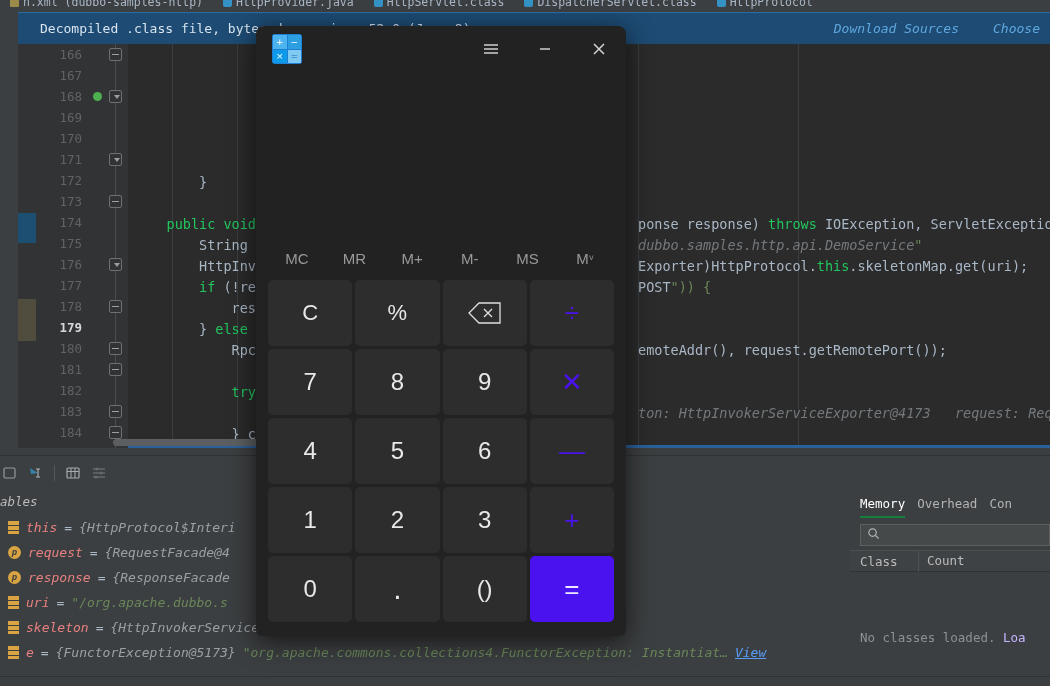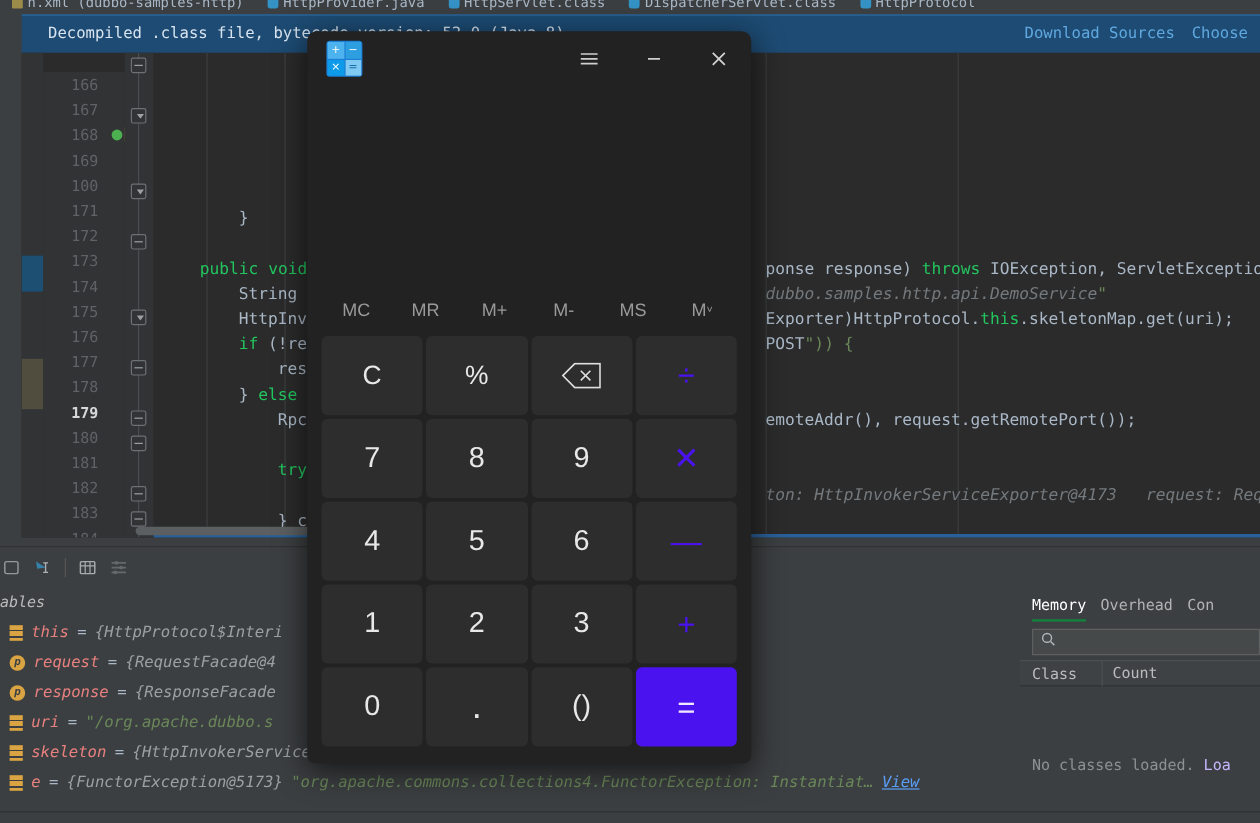--- a/index.html
+++ b/index.html
@@ -32,40 +32,40 @@
   
   .banner {
     position: absolute; left: 18px; top: 12px; width: 1032px; height: 32px;
     background: #1d4b73;
     border-top: 1px solid #2d6ca2;
     display: flex; align-items: center; justify-content: space-between;
     padding: 0 10px 0 22px;
     font-family: "DejaVu Sans Mono", monospace; font-size: 13px;
     color: #d8e4ef;
   }
-  .banner .links { display: flex; gap: 14px; }
+  .banner .links { display: flex; gap: 34px; font-style: italic; }
   .banner .links a { color: #5fa8e0; text-decoration: none; }
 
   
   .editor {
     position: absolute; left: 18px; top: 44px; width: 1032px; height: 404px;
     background: #2b2b2b;
     overflow: hidden;
   }
   .gutter {
     position: absolute; left: 0; top: 0; width: 18px; height: 404px;
     background: #313335;
   }
   .gutter-mark {
     position: absolute; left: 0; width: 18px; height: 30px; background: #1c4f72;
   }
   .gutter-mark.tan { background: #6b6245; opacity: .55; }
 
   .linecol {
-    position: absolute; left: 18px; top: 16px; width: 68px; height: 404px;
+    position: absolute; left: 18px; top: 0; width: 68px; height: 404px;
     background: #313335;
     font-family: "DejaVu Sans Mono", monospace; font-size: 12.5px;
     color: #606366; text-align: right;
   }
   .lineno { height: 21px; line-height: 21px; padding-right: 22px; position: relative; }
   .lineno.cur { color: #d8d8d8; font-weight: bold; }
   .lineno .bulb {
     position: absolute; right: 2px; top: 6px; width: 9px; height: 9px;
     border-radius: 50%; background: #4caf50;
   }
@@ -281,21 +281,21 @@
     <div class="editor">
       <div class="gutter">
         <div class="gutter-mark" style="top:169px"></div>
         <div class="gutter-mark tan" style="top:255px;height:42px"></div>
       </div>
       <div class="linecol" id="linecol">
           <div class="lineno">166</div>
           <div class="lineno">167</div>
           <div class="lineno">168<span class="bulb"></span><span class="caretmark"></span></div>
           <div class="lineno">169</div>
-          <div class="lineno">100</div>
+          <div class="lineno">170</div>
           <div class="lineno">171</div>
           <div class="lineno">172</div>
           <div class="lineno">173</div>
           <div class="lineno">174</div>
           <div class="lineno">175</div>
           <div class="lineno">176</div>
           <div class="lineno">177</div>
           <div class="lineno">178</div>
           <div class="lineno cur">179</div>
           <div class="lineno">180</div>

